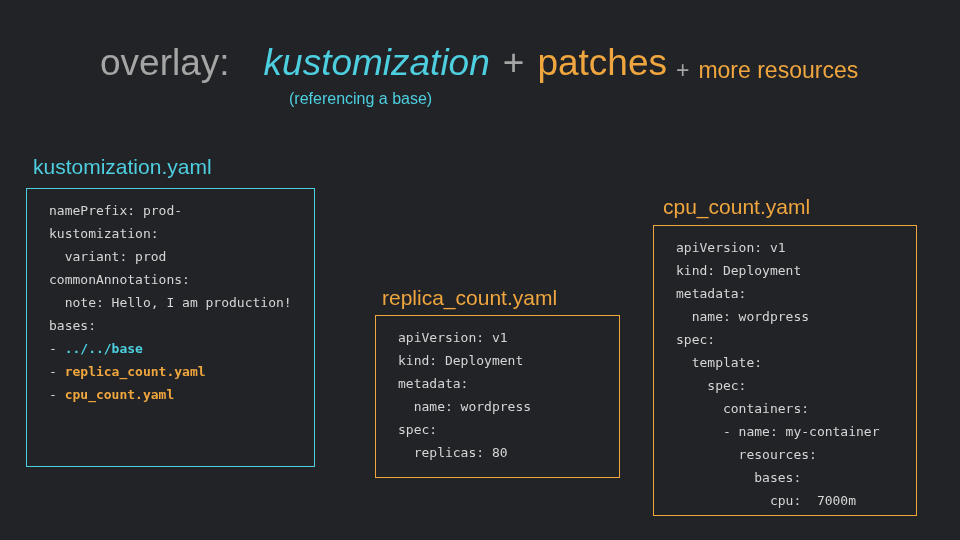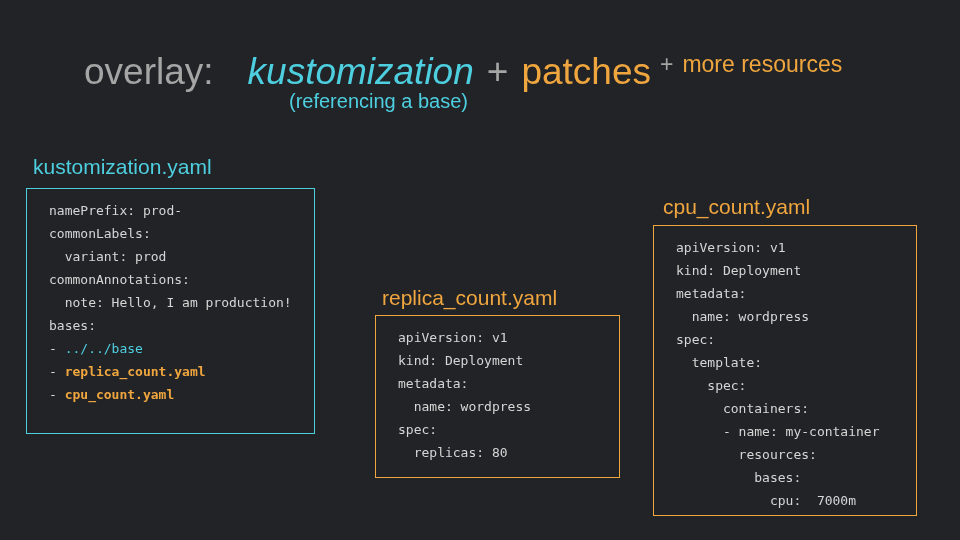--- a/index.html
+++ b/index.html
@@ -13,41 +13,40 @@
   html, body { width: 960px; height: 540px; overflow: hidden; }
   body {
     background: var(--background);
     font-family: "Liberation Sans", sans-serif;
   }
   .slide { position: relative; width: 960px; height: 540px; }
 
   
   .title-row {
     position: absolute;
-    left: 84px;
+    left: 100px;
     top: 42px;
     display: flex;
-    align-items: flex-start;
+    align-items: flex-end;
     white-space: pre;
-    margin-top: 9px;
   }
   .t-big   { font-size: 37px; }
   .t-small { font-size: 23px; }
   .t-gray   { color: var(--gray); }
   .t-cyan   { color: var(--cyan); }
   .t-orange { color: var(--orange); }
   .ml-lg { margin-left: 34px; font-style: italic; }
   .ml-md { margin-left: 13px; }
   .ml-sm { margin-left: 9px; }
 
   .subtitle {
     position: absolute;
     left: 289px;
     top: 90px;
-    font-size: 20px;
+    font-size: 16px;
     color: var(--cyan);
   }
 
   
   .code-label {
     position: absolute;
     font-size: 21px;
   }
   .label-cyan   { color: var(--cyan); }
   .label-orange { color: var(--orange); }
@@ -58,31 +57,31 @@
   
   .code-box {
     position: absolute;
     border: 1px solid;
     padding: 10px 0 0 22px;
     font-family: "DejaVu Sans Mono", monospace;
     font-size: 13px;
   }
   .border-cyan   { border-color: var(--cyan); }
   .border-orange { border-color: var(--orange); }
-  .box-1 { left: 26px;  top: 188px; width: 289px; height: 246px; }
+  .box-1 { left: 26px;  top: 188px; width: 289px; height: 279px; }
   .box-2 { left: 375px; top: 315px; width: 245px; height: 163px; }
   .box-3 { left: 653px; top: 225px; width: 264px; height: 291px; }
 
   .code-line {
     height: 23px;
     line-height: 23px;
     white-space: pre;
   }
   .seg-plain  { color: var(--code-text); }
-  .seg-cyan   { color: var(--cyan);   font-weight: normal; text-align: center; }
+  .seg-cyan   { color: var(--cyan);   font-weight: bold; text-align: center; }
   .seg-orange { color: var(--orange); font-weight: bold; }
 </style>
 </head>
 <body>
 
 <div class="slide">
 
   <div class="title-row">
     <span class="t-big t-gray">overlay:</span>
     <span class="t-big t-cyan ml-lg">kustomization</span>
@@ -90,21 +89,21 @@
     <span class="t-big t-orange ml-md">patches</span>
     <span class="t-small t-gray ml-sm">+</span>
     <span class="t-small t-orange ml-sm">more resources</span>
   </div>
 
   <div class="subtitle">(referencing a base)</div>
 
   <div class="code-label label-1 label-cyan">kustomization.yaml</div>
   <div class="code-box box-1 border-cyan">
       <div class="code-line"><span class="seg-plain">namePrefix: prod-</span></div>
-      <div class="code-line"><span class="seg-plain">commonLabels:</span></div>
+      <div class="code-line"><span class="seg-plain">kustomization:</span></div>
       <div class="code-line"><span class="seg-plain">  variant: prod</span></div>
       <div class="code-line"><span class="seg-plain">commonAnnotations:</span></div>
       <div class="code-line"><span class="seg-plain">  note: Hello, I am production!</span></div>
       <div class="code-line"><span class="seg-plain">bases:</span></div>
       <div class="code-line"><span class="seg-plain">- </span><span class="seg-cyan">../../base</span></div>
       <div class="code-line"><span class="seg-plain">- </span><span class="seg-orange">replica_count.yaml</span></div>
       <div class="code-line"><span class="seg-plain">- </span><span class="seg-orange">cpu_count.yaml</span></div>
     </div>
 
   <div class="code-label label-2 label-orange">replica_count.yaml</div>

